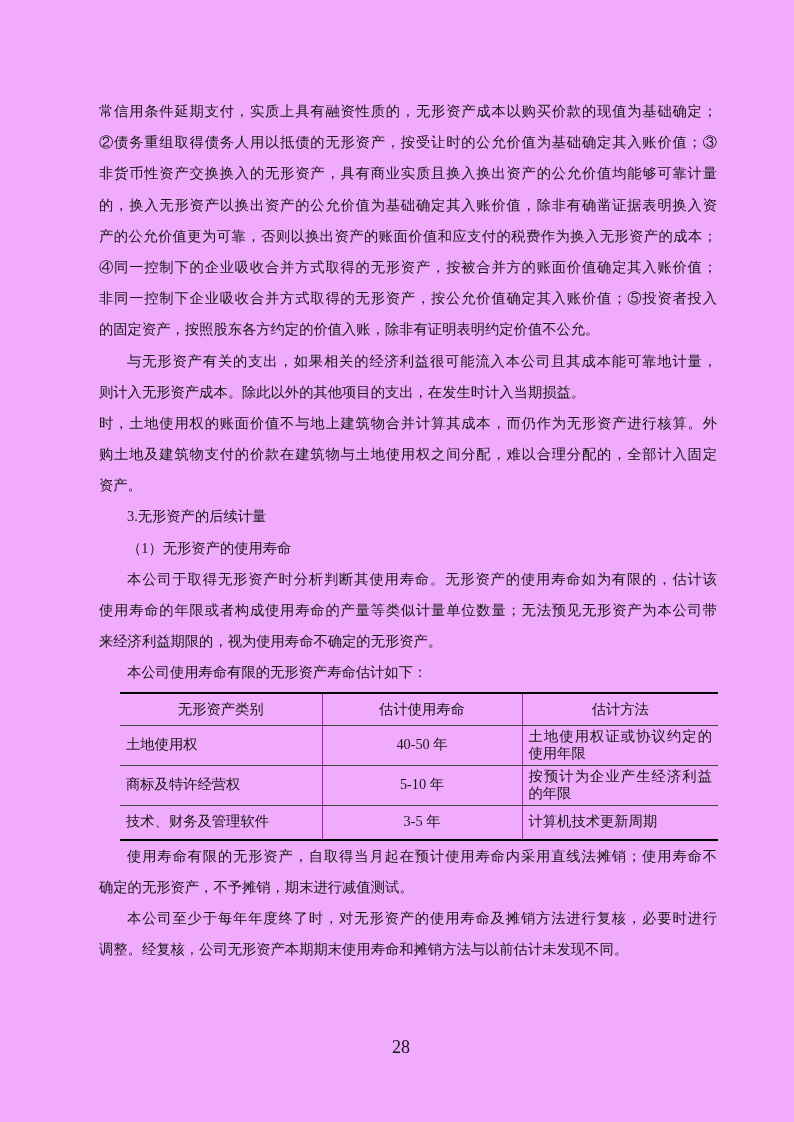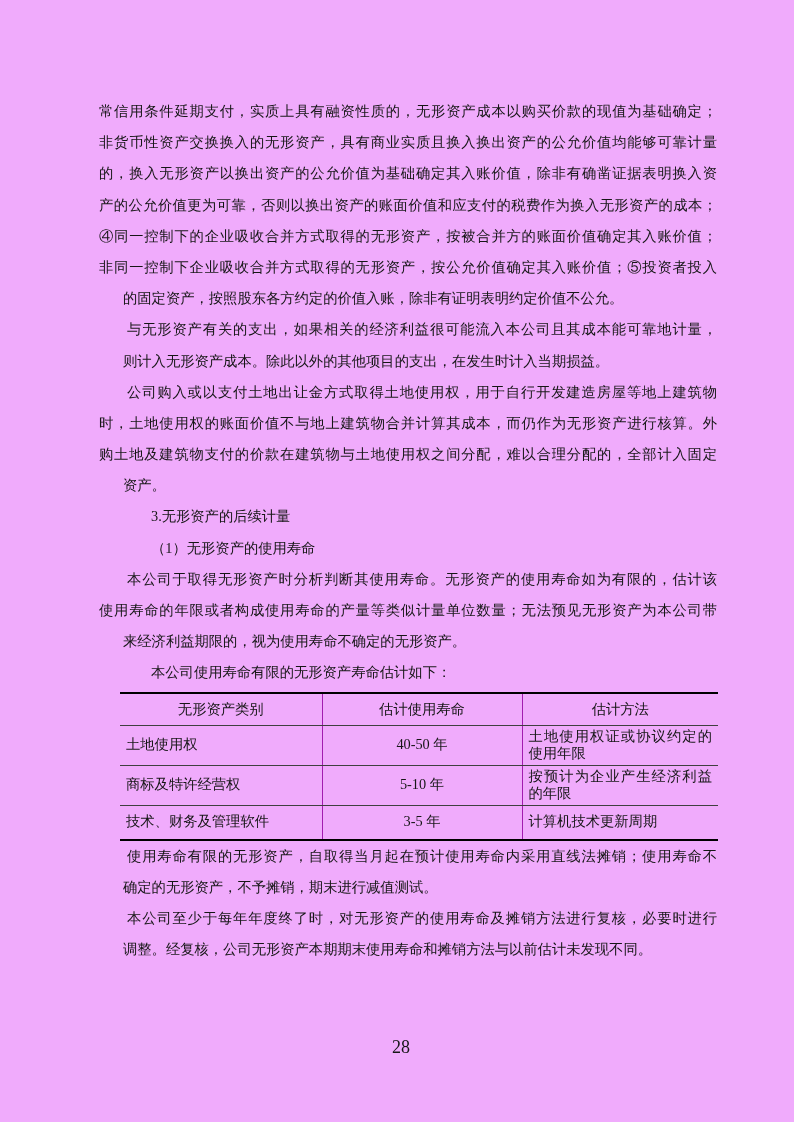--- a/index.html
+++ b/index.html
@@ -21,21 +21,21 @@
   }
   .ln {
     height: 31.2px;
     line-height: 31.2px;
     font-size: 14.3px;
     text-align: justify;
     text-align-last: justify;
     overflow: hidden;
     white-space: normal;
   }
-  .ln.e { text-align-last: left; margin-left: 24px; }
+  .ln.e { text-align-last: left; }
   .ln.in { text-indent: 28px; }
   table.tbl {
     width: 598px;
     margin-left: 21px;
     margin-top: 3px;
     margin-bottom: 0;
     border-collapse: collapse;
     border-top: 2.8px solid #000;
     border-bottom: 2.8px solid #000;
     font-size: 14.3px;
@@ -74,29 +74,29 @@
     color: #161616;
   }
 </style>
 </head>
 <body>
 
 <div class="page">
   <div class="content">
 
     <div class="ln">常信用条件延期支付，实质上具有融资性质的，无形资产成本以购买价款的现值为基础确定；</div>
+    <div class="ln">②债务重组取得债务人用以抵债的无形资产，按受让时的公允价值为基础确定其入账价值；③</div>
     <div class="ln">非货币性资产交换换入的无形资产，具有商业实质且换入换出资产的公允价值均能够可靠计量</div>
     <div class="ln">的，换入无形资产以换出资产的公允价值为基础确定其入账价值，除非有确凿证据表明换入资</div>
     <div class="ln">产的公允价值更为可靠，否则以换出资产的账面价值和应支付的税费作为换入无形资产的成本；</div>
     <div class="ln">④同一控制下的企业吸收合并方式取得的无形资产，按被合并方的账面价值确定其入账价值；</div>
     <div class="ln">非同一控制下企业吸收合并方式取得的无形资产，按公允价值确定其入账价值；⑤投资者投入</div>
     <div class="ln e">的固定资产，按照股东各方约定的价值入账，除非有证明表明约定价值不公允。</div>
     <div class="ln in">与无形资产有关的支出，如果相关的经济利益很可能流入本公司且其成本能可靠地计量，</div>
     <div class="ln e">则计入无形资产成本。除此以外的其他项目的支出，在发生时计入当期损益。</div>
-    <div class="ln in">公司购入或以支付土地出让金方式取得土地使用权，用于自行开发建造房屋等地上建筑物</div>
     <div class="ln">时，土地使用权的账面价值不与地上建筑物合并计算其成本，而仍作为无形资产进行核算。外</div>
     <div class="ln">购土地及建筑物支付的价款在建筑物与土地使用权之间分配，难以合理分配的，全部计入固定</div>
     <div class="ln e">资产。</div>
     <div class="ln e in">3.无形资产的后续计量</div>
     <div class="ln e in">（1）无形资产的使用寿命</div>
     <div class="ln in">本公司于取得无形资产时分析判断其使用寿命。无形资产的使用寿命如为有限的，估计该</div>
     <div class="ln">使用寿命的年限或者构成使用寿命的产量等类似计量单位数量；无法预见无形资产为本公司带</div>
     <div class="ln e">来经济利益期限的，视为使用寿命不确定的无形资产。</div>
     <div class="ln e in">本公司使用寿命有限的无形资产寿命估计如下：</div>
 

